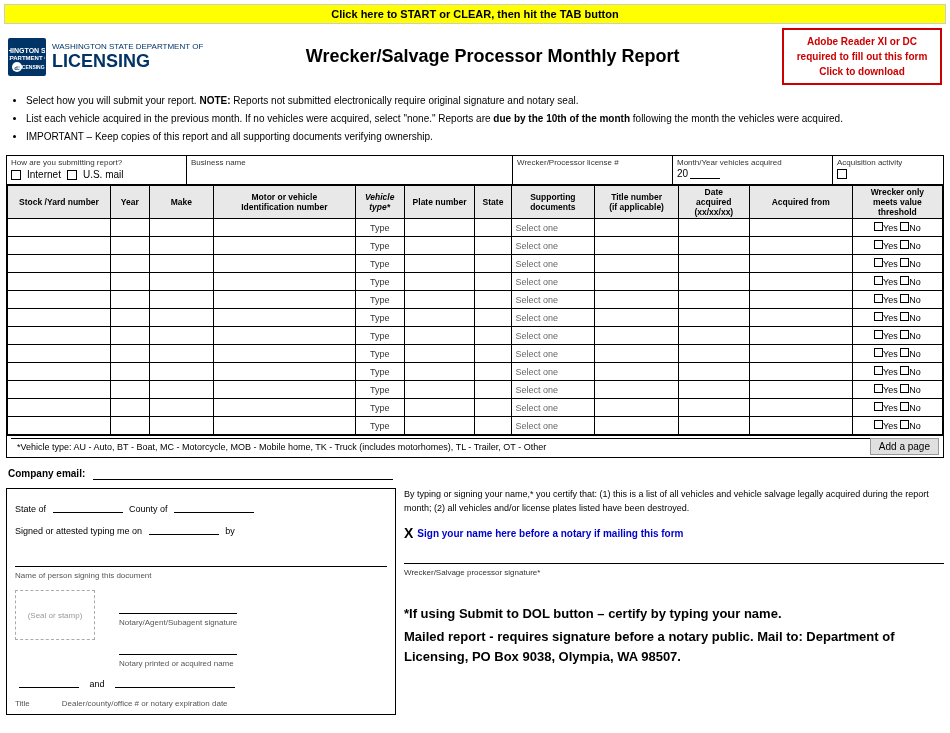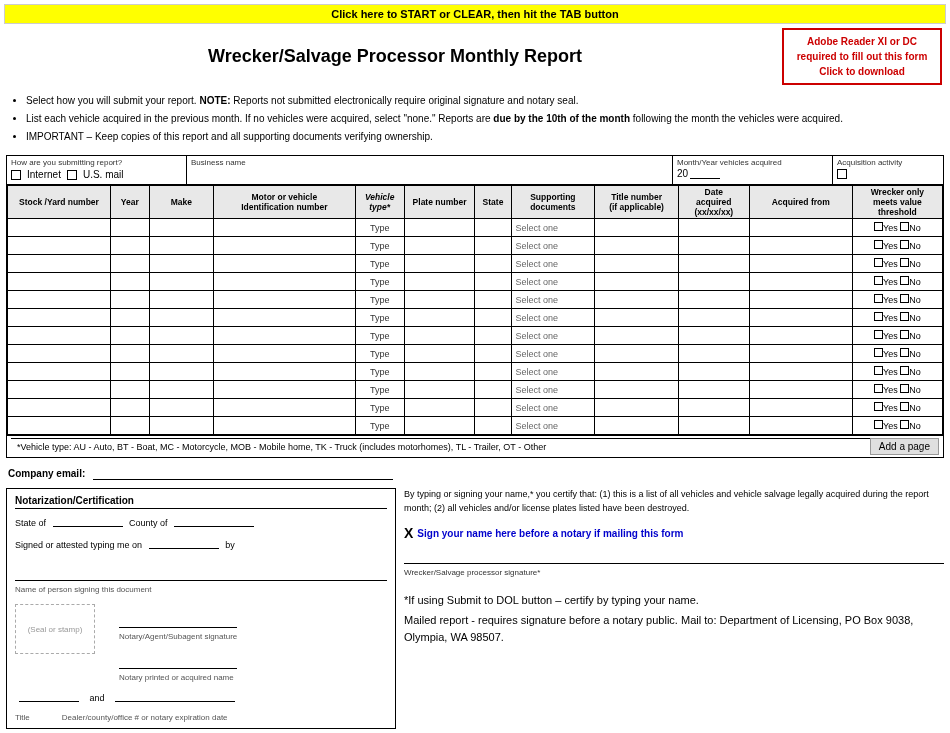--- a/index.html
+++ b/index.html
@@ -59,33 +59,49 @@
     .sig-label { font-size: 8px; text-align: center; color: #555; }
     .seal-area { border: 1px dashed #aaa; width: 80px; height: 50px; display: flex; align-items: center; justify-content: center; font-size: 8px; color: #999; margin: 4px 0; float: left; margin-right: 8px; }
     .right-notary { overflow: hidden; }
 
     .right-section { flex: 1; font-size: 9px; line-height: 1.5; }
     .certify-text { margin-bottom: 8px; }
     .sign-here { color: #0000cc; font-weight: bold; font-size: 10px; margin: 6px 0 2px 0; display: flex; align-items: center; gap: 4px; }
     .x-mark { font-size: 14px; font-weight: bold; color: #000; }
     .sig-line-bottom { border-bottom: 1px solid #000; display: block; width: 100%; height: 16px; margin-bottom: 2px; }
     .sig-line-label { font-size: 8px; color: #333; }
-    .submit-note { font-size: 11px; margin-top: 12px; line-height: 1.5; }
+    .submit-note { font-size: 13px; margin-top: 24px; line-height: 1.5; font-weight: bold; }
 
     .action-buttons { display: flex; justify-content: flex-end; gap: 8px; padding: 6px 8px 4px 8px; align-items: center; }
 
     .year-field { display: inline-flex; align-items: center; gap: 2px; }
     .year-input { border: none; border-bottom: 1px solid #000; width: 30px; font-size: 10px; }
   </style>
 </head>
 <body>
 
 <div class="top-bar">Click here to START or CLEAR, then hit the TAB button</div>
 
 <div class="header-row">
+  <div class="logo-area">
+    <div class="logo-icon">
+      <svg width="36" height="36" viewBox="0 0 36 36">
+        <rect width="36" height="36" fill="#003366"></rect>
+        <text x="18" y="14" fill="white" font-size="7" text-anchor="middle" font-family="Arial">WASHINGTON STATE</text>
+        <text x="18" y="21" fill="white" font-size="6" text-anchor="middle" font-family="Arial">DEPARTMENT OF</text>
+        <circle cx="8" cy="28" r="5" fill="white"></circle>
+        <text x="8" y="31" fill="#003366" font-size="6" text-anchor="middle" font-weight="bold">dl</text>
+        <text x="22" y="30" fill="white" font-size="5" text-anchor="middle" font-family="Arial">LICENSING</text>
+      </svg>
+    </div>
+    <div>
+      <div style="font-size:8px;color:#003366;">WASHINGTON STATE DEPARTMENT OF</div>
+      <div class="licensing" style="font-size:18px;font-weight:bold;color:#003366;">LICENSING</div>
+    </div>
+  </div>
   <div class="main-title">Wrecker/Salvage Processor Monthly Report</div>
   <div class="adobe-box">
     <div>Adobe Reader XI or DC</div>
     <div>required to fill out this form</div>
     <div>Click to download</div>
   </div>
 </div>
 
 <div class="instructions">
   <ul>
@@ -102,20 +118,24 @@
       <div class="field-label">How are you submitting report?</div>
       <div class="checkbox-row">
         <span class="checkbox-box"></span>
         <span>Internet</span>
         <span class="checkbox-box"></span>
         <span>U.S. mail</span>
       </div>
     </div>
     <div class="top-field business-field">
       <div class="field-label">Business name</div>
+      <input type="text" style="border: none; width: 100%; font-size: 10px; outline: none;">
+    </div>
+    <div class="top-field license-field">
+      <div class="field-label">Wrecker/Processor license #</div>
       <input type="text" style="border: none; width: 100%; font-size: 10px; outline: none;">
     </div>
     <div class="top-field month-year-field">
       <div class="field-label">Month/Year vehicles acquired</div>
       <div class="year-field">
         <span>20</span>
         <input type="text" class="year-input" style="">
       </div>
     </div>
     <div class="top-field acquisition-field">
@@ -325,21 +345,20 @@
 </div>
 
 <div class="company-email">
   <span>Company email:</span>
   <span class="email-line" contenteditable="true" style=""></span>
 </div>
 
 <div class="bottom-section">
 
   <div class="notarization-box">
-    <div class="notarization-title">Notarization/Certification</div>
     <div class="notarization-row">
       <span>State of</span>
       <span class="notarization-line" contenteditable="true" style="min-width: 70px;"></span>
       <span>County of</span>
       <span class="notarization-line" contenteditable="true" style="min-width: 80px;"></span>
     </div>
     <div class="notarization-row">
       <span>Signed or attested typing me on</span>
       <span class="notarization-line" contenteditable="true" style="min-width: 70px;"></span>
       <span>by</span>

